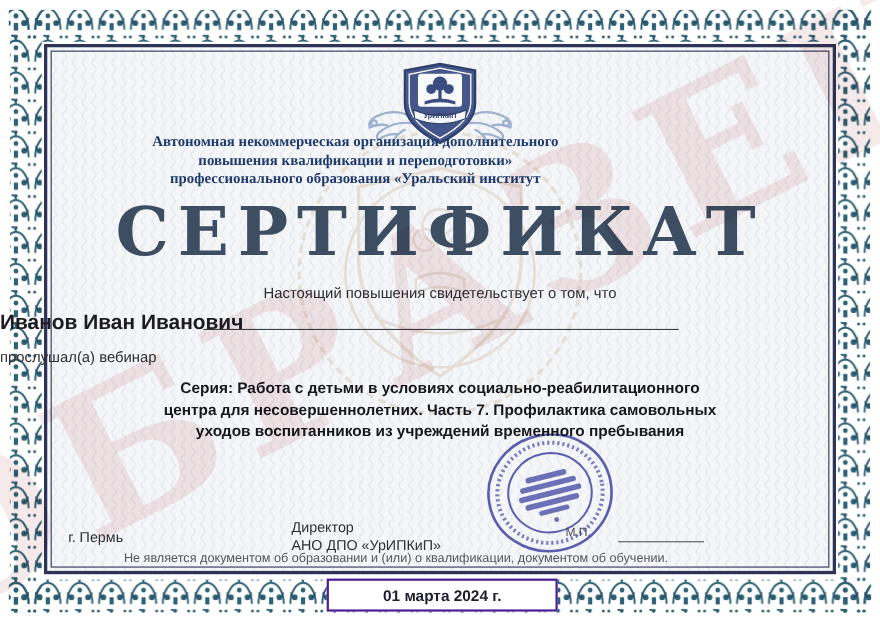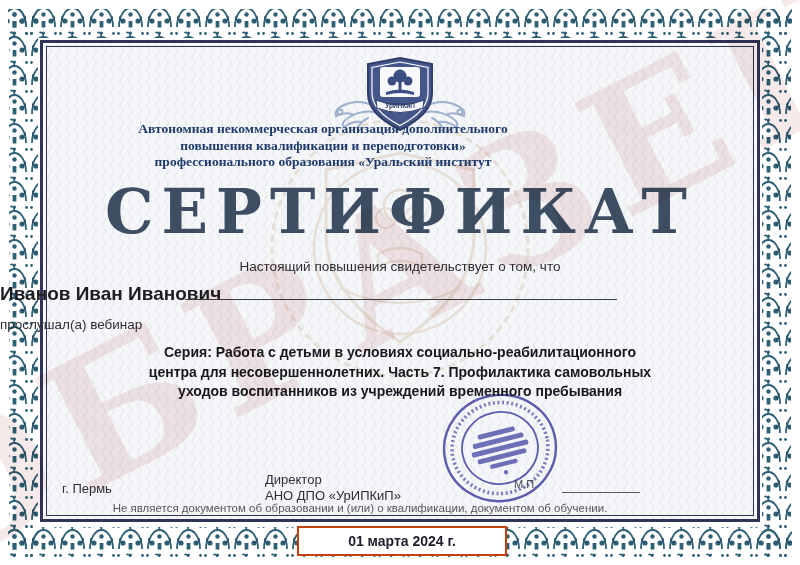--- a/index.html
+++ b/index.html
@@ -23,21 +23,21 @@
     font-size:13.5px;color:#2e2e33;}
   .webinar{left:140px;top:343px;width:520px;text-align:center;z-index:3;
     font-size:14px;font-weight:bold;line-height:19.5px;color:#17171c;}
   .city{left:62px;top:481px;z-index:3;font-size:13px;color:#2e2e33;text-align:right;}
   .signer{left:265px;top:472px;z-index:3;font-size:13px;line-height:16px;color:#2e2e33;}
   .seal-mark{left:514px;top:478px;z-index:4;font-size:11px;color:#4b4b55;}
   .sig-line{left:562px;top:492px;width:78px;border-top:1.5px solid #55555c;z-index:4;}
   .footnote{left:0;top:502px;width:720px;text-align:center;z-index:3;
     font-size:11.5px;color:#56575c;}
   .date-box{left:297px;top:526px;width:210px;height:30px;z-index:6;
-    background:#ffffff;border:2px solid #c2410c;box-sizing:border-box;
+    background:#ffffff;border:2px solid #4c1d95;box-sizing:border-box;
     text-align:center;line-height:26px;font-size:14px;font-weight:bold;color:#1d1d2c;}
   .logo{left:330px;top:54px;z-index:2;}
   .stamp{left:441px;top:394px;z-index:2;filter:blur(0.4px);opacity:0.95;}
   .specimen{left:50%;top:47%;transform:translate(-50%,-50%) rotate(-27deg);z-index:5;
     font-family:"DejaVu Serif",serif;font-weight:bold;font-size:175px;letter-spacing:14px;
     color:rgba(197,108,108,0.15);mix-blend-mode:multiply;white-space:nowrap;pointer-events:none;}
 </style>
 </head>
 <body>
 

